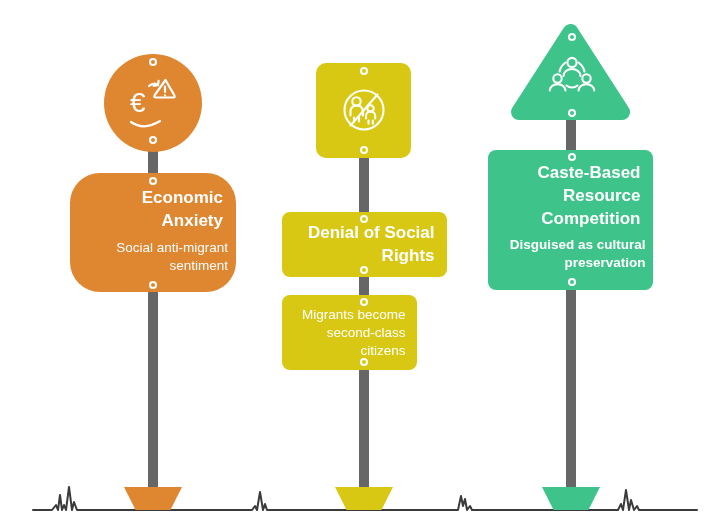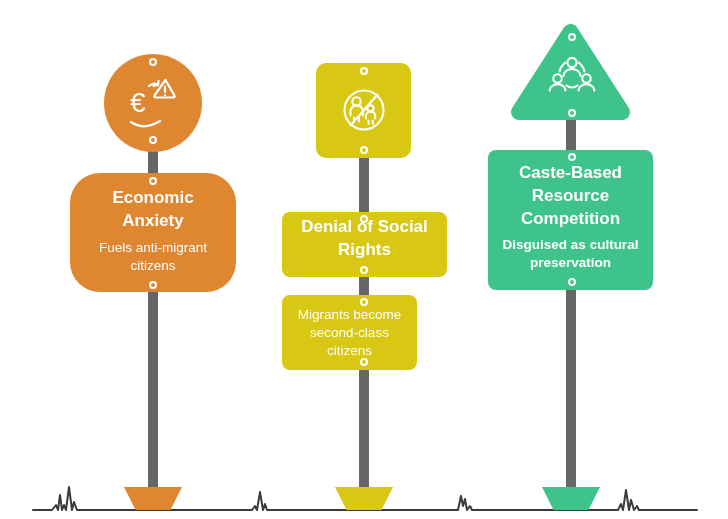--- a/index.html
+++ b/index.html
@@ -17,30 +17,30 @@
   #base-1{left:124px;background:#DF8630;}
   #base-2{left:335px;background:#D8C713;}
   #base-3{left:542px;background:#3EC38A;}
 
   .topshape-circle{position:absolute;left:104px;top:54px;width:98px;height:98px;
         border-radius:50%;background:#DF8630;}
   .topshape-square{position:absolute;left:316px;top:63px;width:95px;height:95px;
         border-radius:10px;background:#D8C713;}
   .topshape-triangle{position:absolute;left:510px;top:22px;width:121px;height:98px;}
 
-  .sign{position:absolute;border-radius:8px;color:#fff;text-align:center;box-sizing:border-box;}
+  .sign{position:absolute;border-radius:8px;color:#fff;text-align:right;box-sizing:border-box;}
   #sign-1{left:70px;top:173px;width:166px;height:119px;background:#DF8630;border-radius:30px;}
   #sign-2{left:282px;top:212px;width:165px;height:65px;background:#D8C713;}
   #sign-3{left:282px;top:295px;width:135px;height:75px;background:#D8C713;}
   #sign-4{left:488px;top:150px;width:165px;height:140px;background:#3EC38A;}
 
   .sign-title{font-weight:bold;font-size:17px;line-height:23px;width:140px;margin:0 auto;}
   .sign-sub{font-size:13.5px;line-height:18px;margin:7px auto 0;width:150px;}
   #sign-1 .sign-title{padding-top:13px;}
-  #sign-2 .sign-title{padding-top:3px;}
+  #sign-2 .sign-title{padding-top:9px;}
   #sign-3 .sign-sub{margin-top:11px;width:112px;}
   #sign-4 .sign-title{padding-top:11px;}
   #sign-4 .sign-sub{margin-top:6px;font-weight:bold;}
 
   .screw{position:absolute;width:4px;height:4px;border:2px solid #fff;border-radius:50%;}
   .icon-svg{position:absolute;}
   #icon-1{left:124px;top:73px;}
   #icon-2{left:336px;top:82px;}
   #icon-3{left:547px;top:52px;}
   .ground-svg{position:absolute;left:0;top:468px;}
@@ -107,21 +107,21 @@
       <circle cx="39.5" cy="26.5" r="4.2"></circle>
       <path d="M31.6,38.5 a7.8,6.4 0 0 1 15.6,0"></path>
       <path d="M12.5,19.5 a15,15 0 0 1 6,-9"></path>
       <path d="M31.5,10.5 a15,15 0 0 1 6,9"></path>
       <path d="M19.5,33.5 a8.5,8.5 0 0 0 11,0"></path>
     </g>
   </svg>
 
   <div class="sign" id="sign-1">
     <div class="sign-title">Economic Anxiety</div>
-    <div class="sign-sub">Fuels anti-migrant citizens</div>
+    <div class="sign-sub">Social anti-migrant sentiment</div>
   </div>
 
   <div class="sign" id="sign-2">
     <div class="sign-title">Denial of Social Rights</div>
   </div>
 
   <div class="sign" id="sign-3">
     <div class="sign-sub">Migrants become second-class citizens</div>
   </div>
 

